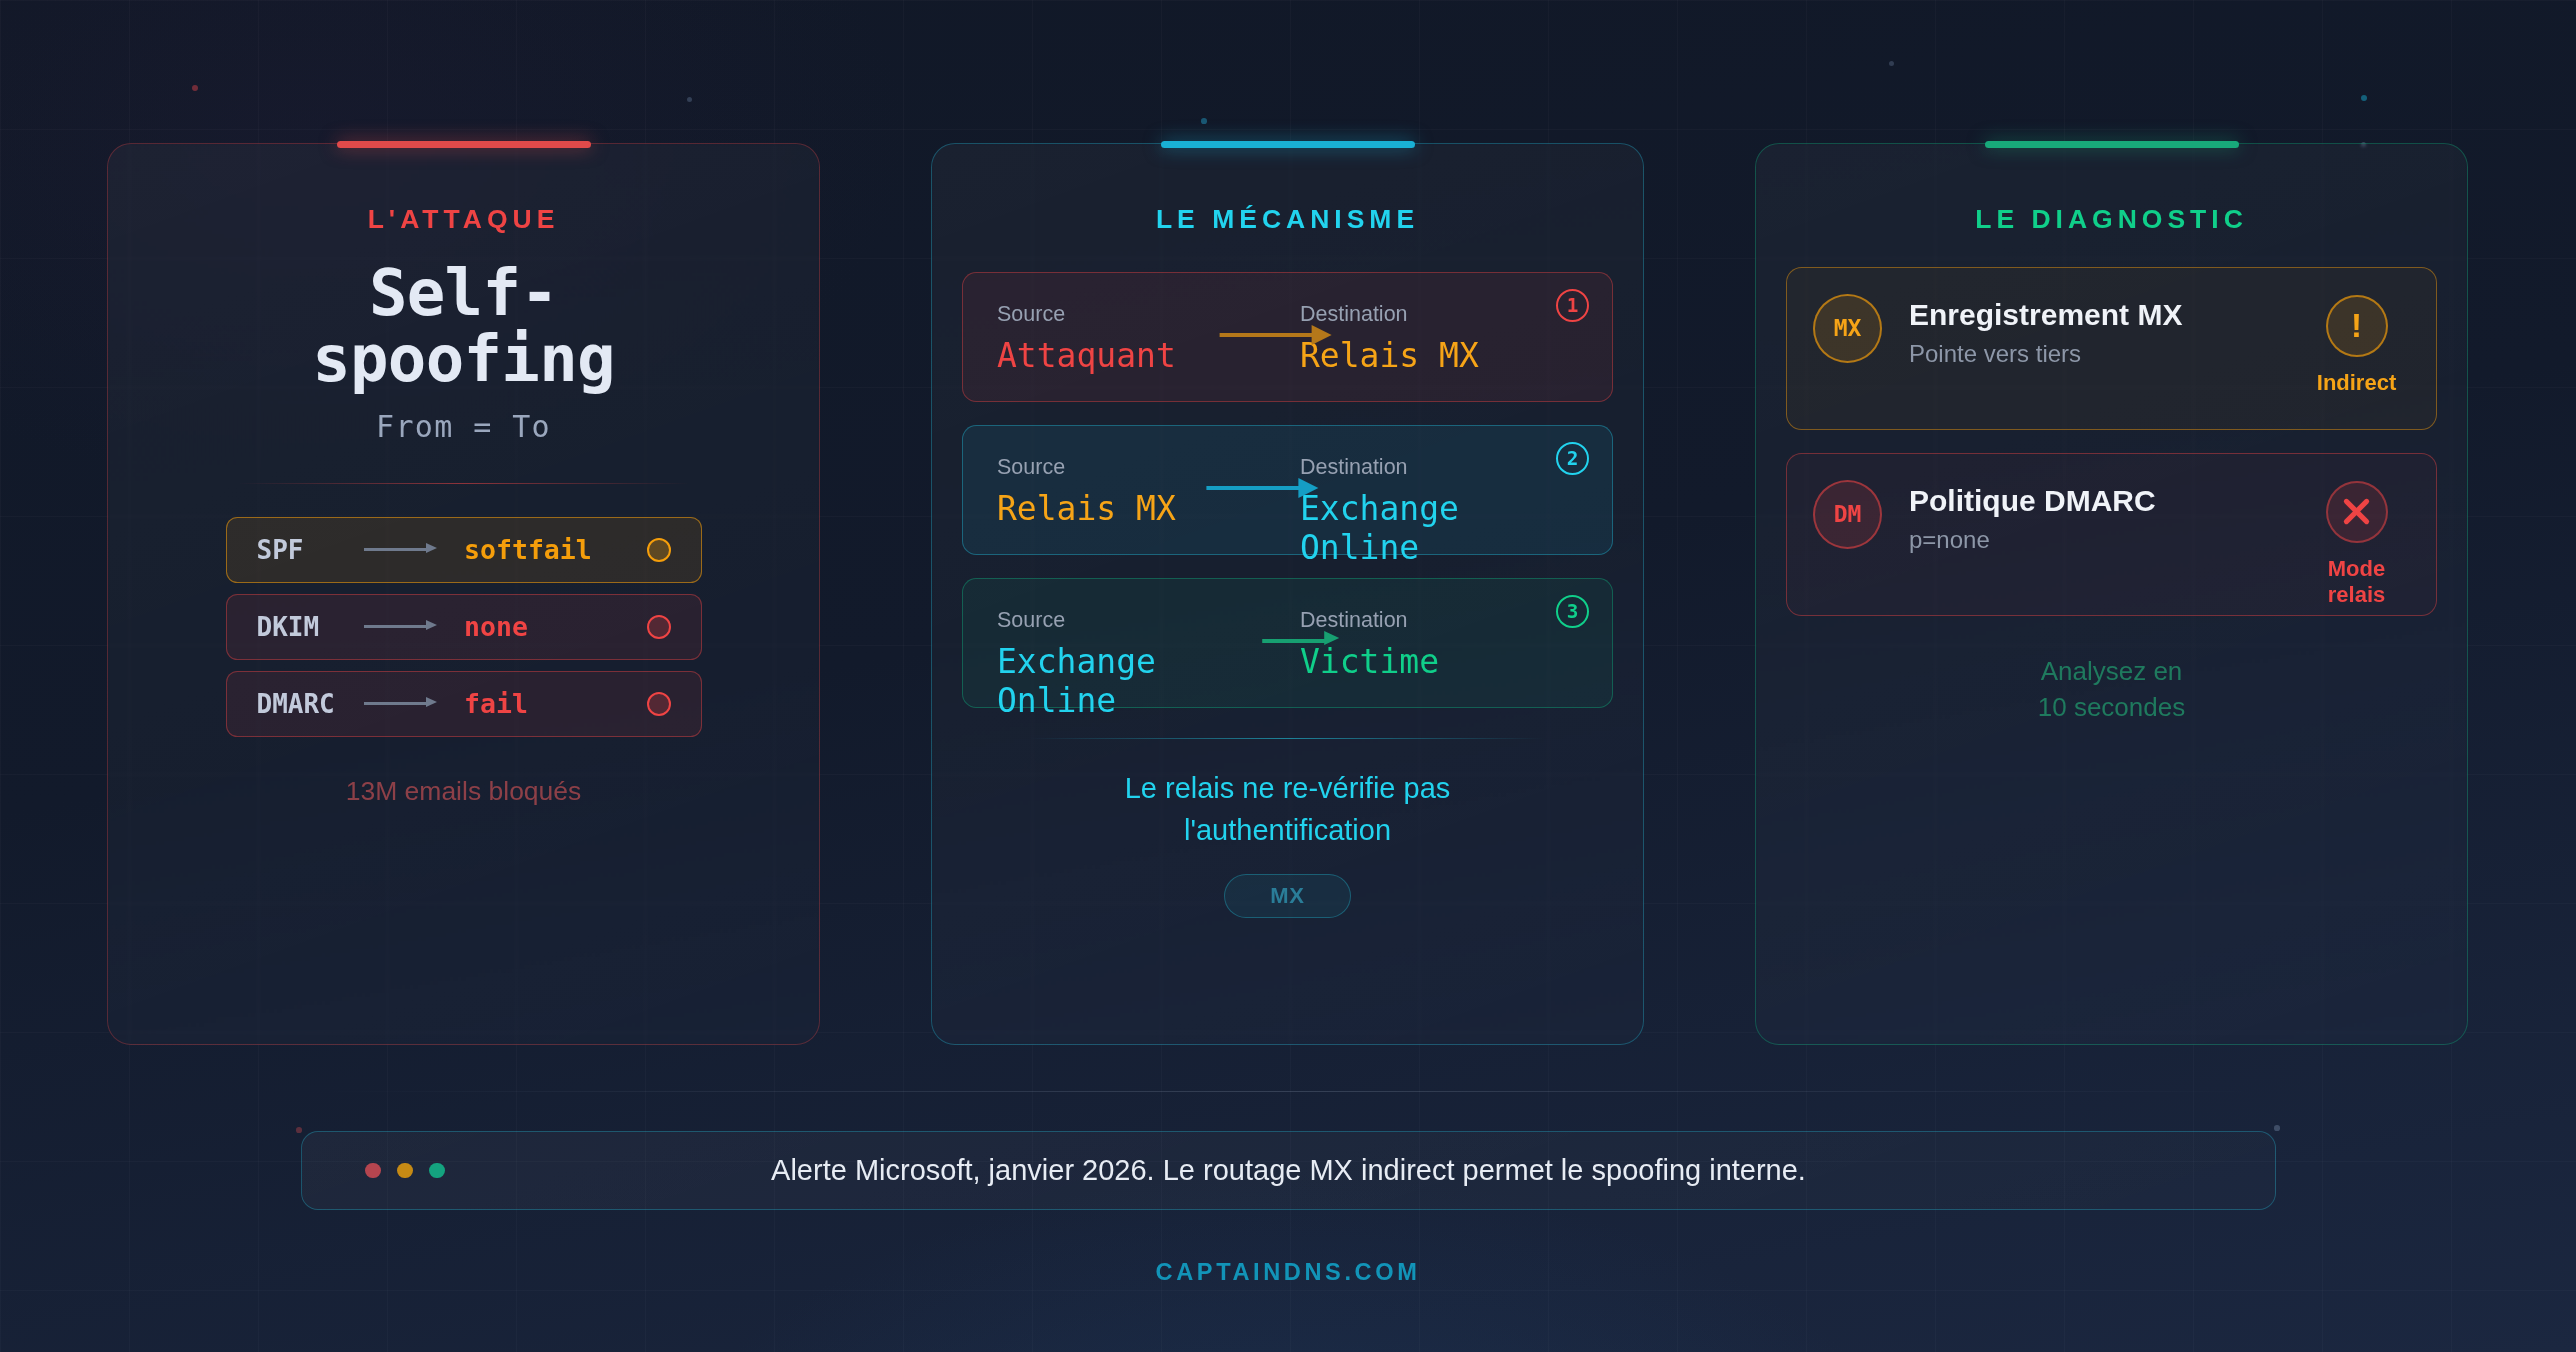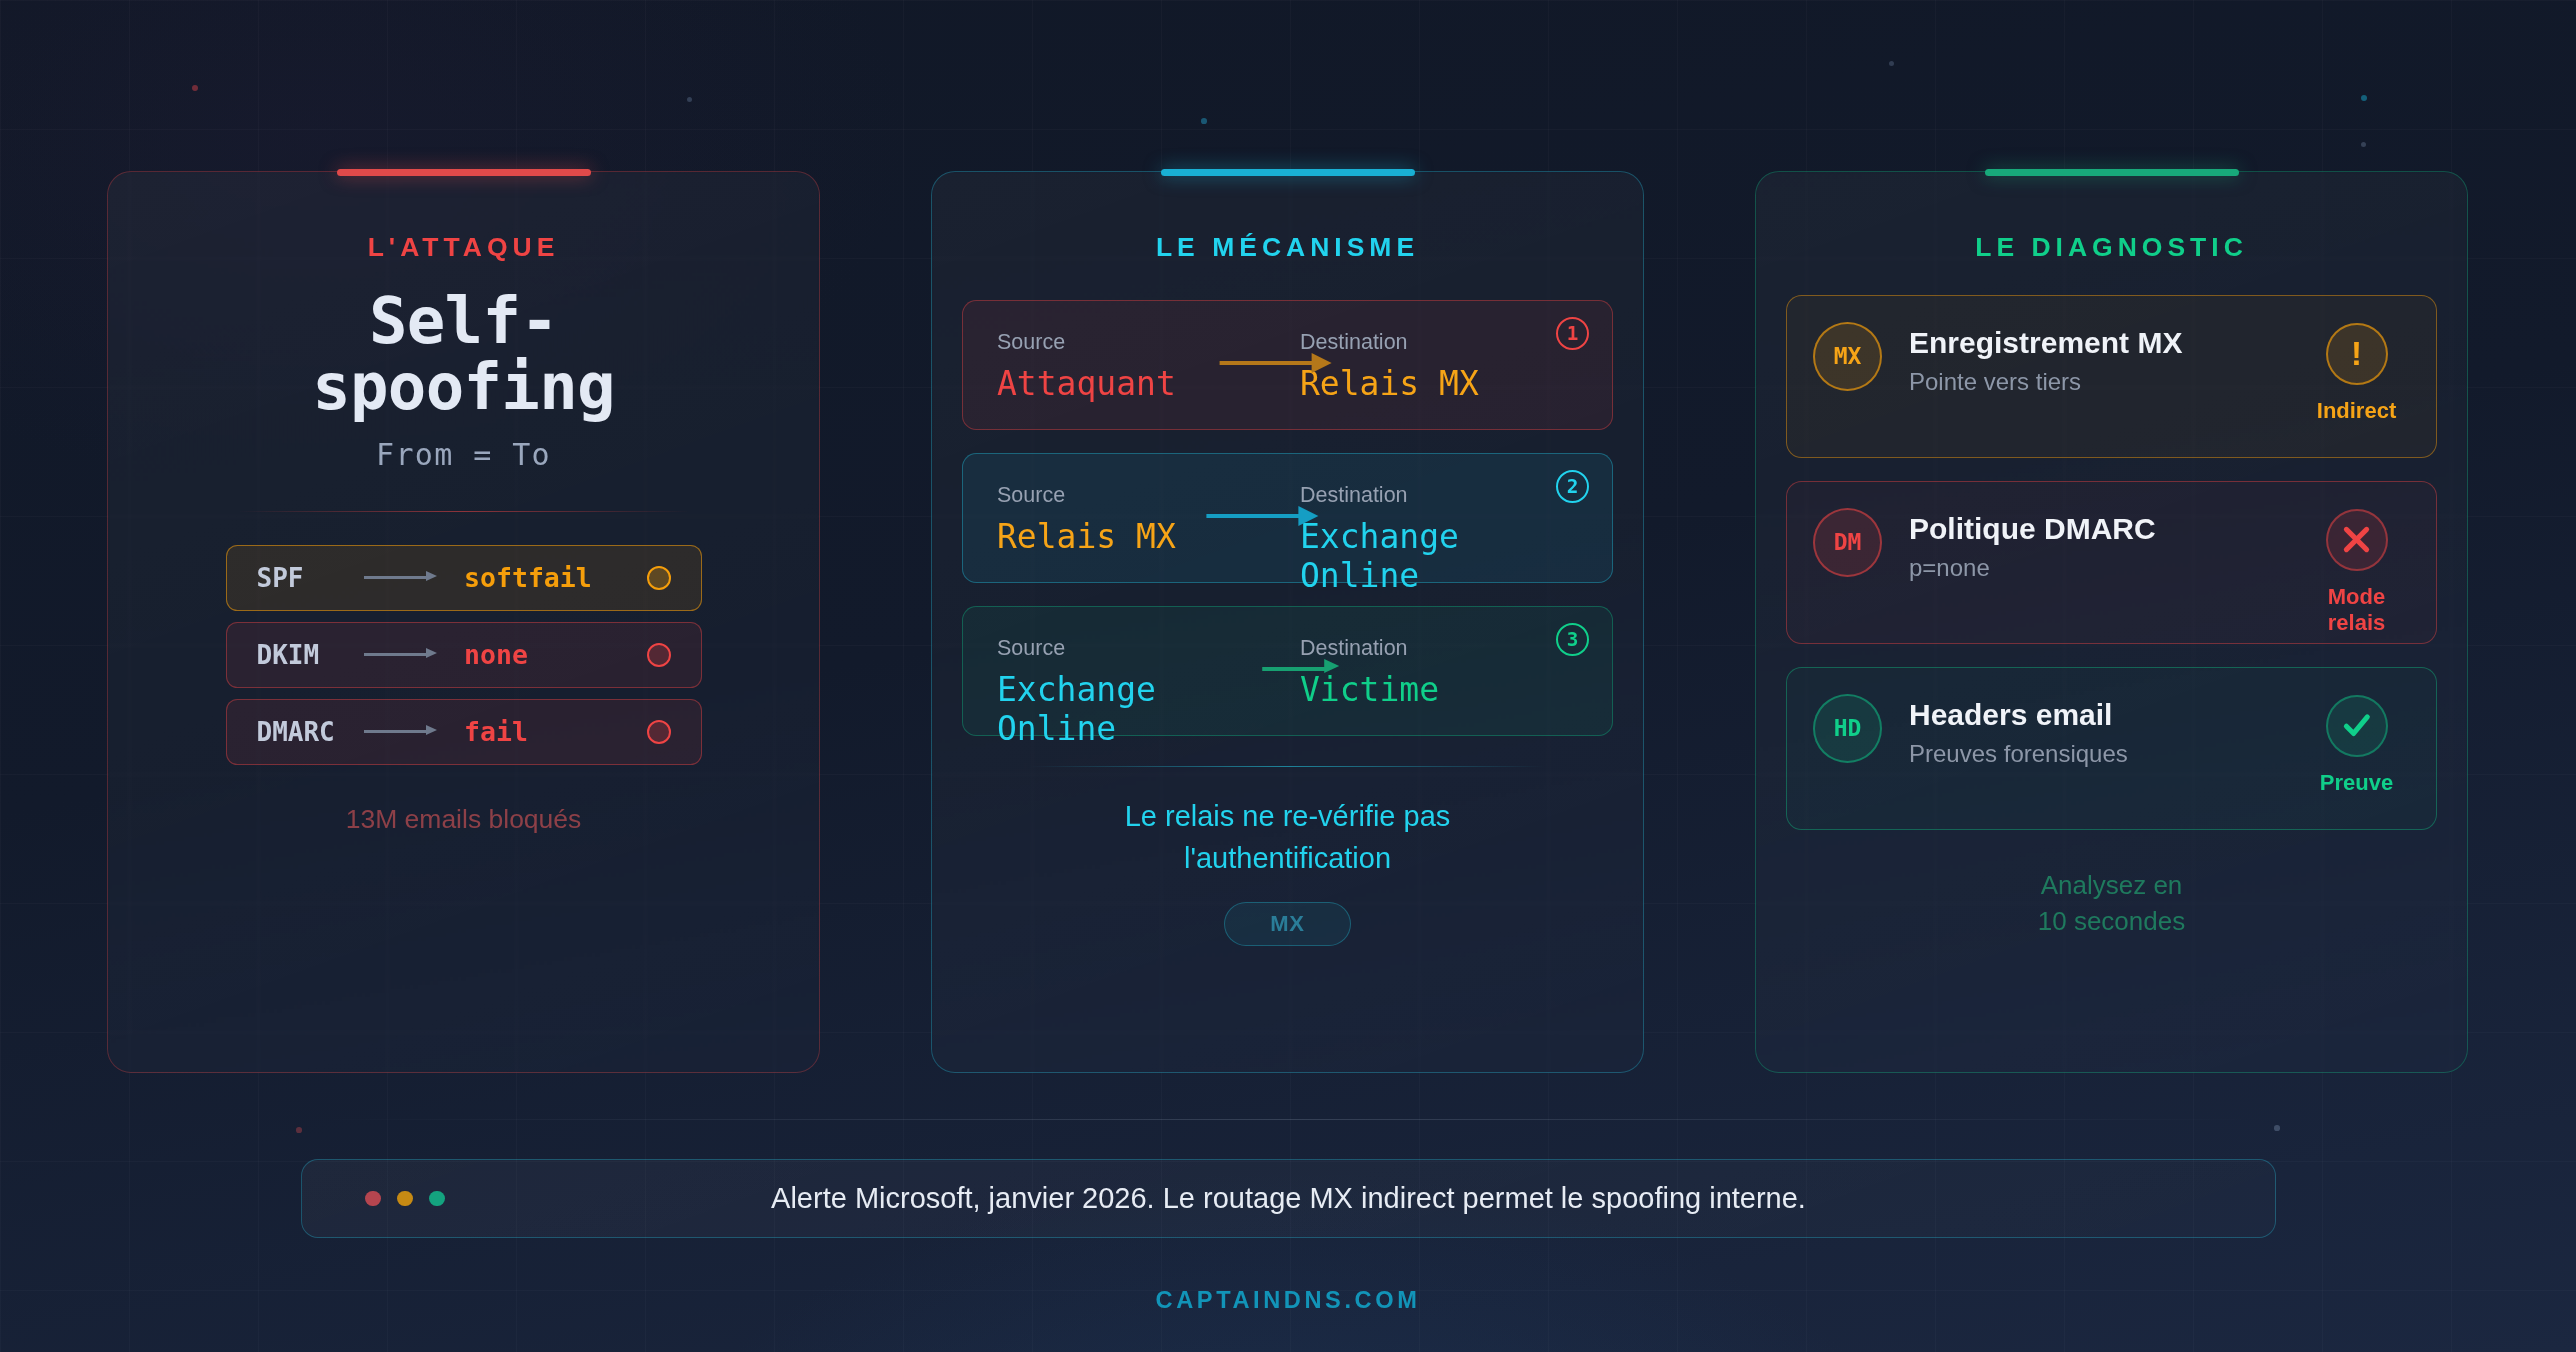--- a/index.html
+++ b/index.html
@@ -22,21 +22,21 @@
   #bg-glow{
     position:absolute; inset:0;
     background:
       radial-gradient(1002px 644px at 50% 120%, rgba(30,58,95,.55), transparent 70%),
       radial-gradient(859px 501px at 12% 10%, rgba(40,30,60,.22), transparent 70%),
       linear-gradient(170deg,#111827 0%, #121a2b 45%, #1b2740 100%);
     pointer-events:none;
   }
   .dot{ position:absolute; border-radius:50%; pointer-events:none; }
 
-  #stage{ position:absolute; inset:0;margin-top:28px; }
+  #stage{ position:absolute; inset:0; }
 
   
   #panels{
     position:absolute; left:107px; top:143px; width:2361px; height:902px;
     display:flex; gap:111px;
   }
   .panel{
     position:relative; flex:1;
     border-radius:24px;
     padding:0 30px;
@@ -363,35 +363,20 @@
             <div class="diag-icon ic-bad">
               <svg width="39" height="39" viewBox="0 0 54 54" aria-hidden="true">
                   <line x1="13" y1="13" x2="41" y2="41" stroke="#ef4444" stroke-width="7" stroke-linecap="round"></line>
                   <line x1="41" y1="13" x2="13" y2="41" stroke="#ef4444" stroke-width="7" stroke-linecap="round"></line>
                 </svg>
             </div>
             <div class="diag-tag tag-bad">Mode relais</div>
           </div>
         </div>
 
-        <div class="diag-card d-good">
-          <div class="diag-av av-good">HD</div>
-          <div class="diag-txt">
-            <div class="diag-h">Headers email</div>
-            <div class="diag-s">Preuves forensiques</div>
-          </div>
-          <div class="diag-right">
-            <div class="diag-icon ic-good">
-              <svg width="39" height="39" viewBox="0 0 54 54" aria-hidden="true">
-                  <polyline points="13,28 23,38 42,15" fill="none" stroke="#10cf8a" stroke-width="7" stroke-linecap="round" stroke-linejoin="round"></polyline>
-                </svg>
-            </div>
-            <div class="diag-tag tag-good">Preuve</div>
-          </div>
-        </div>
 
       </div>
 
       <div class="analyse">
         <span>Analysez en</span><br>
         <span>10 secondes</span>
       </div>
     </section>
 
   </div>

